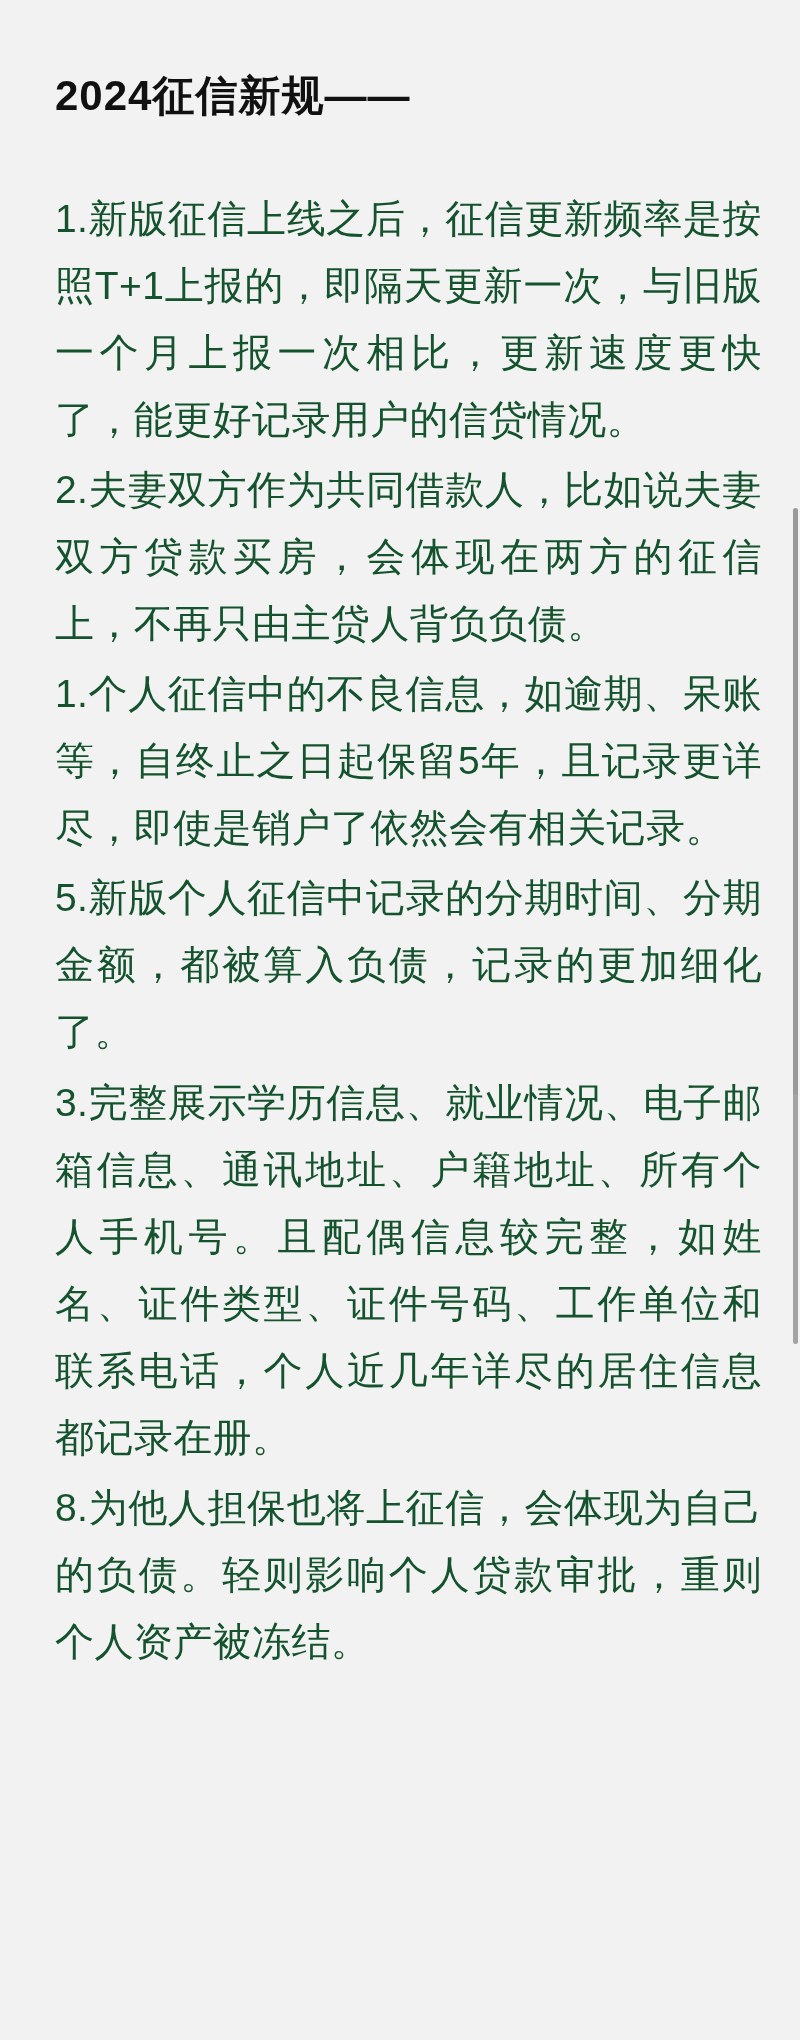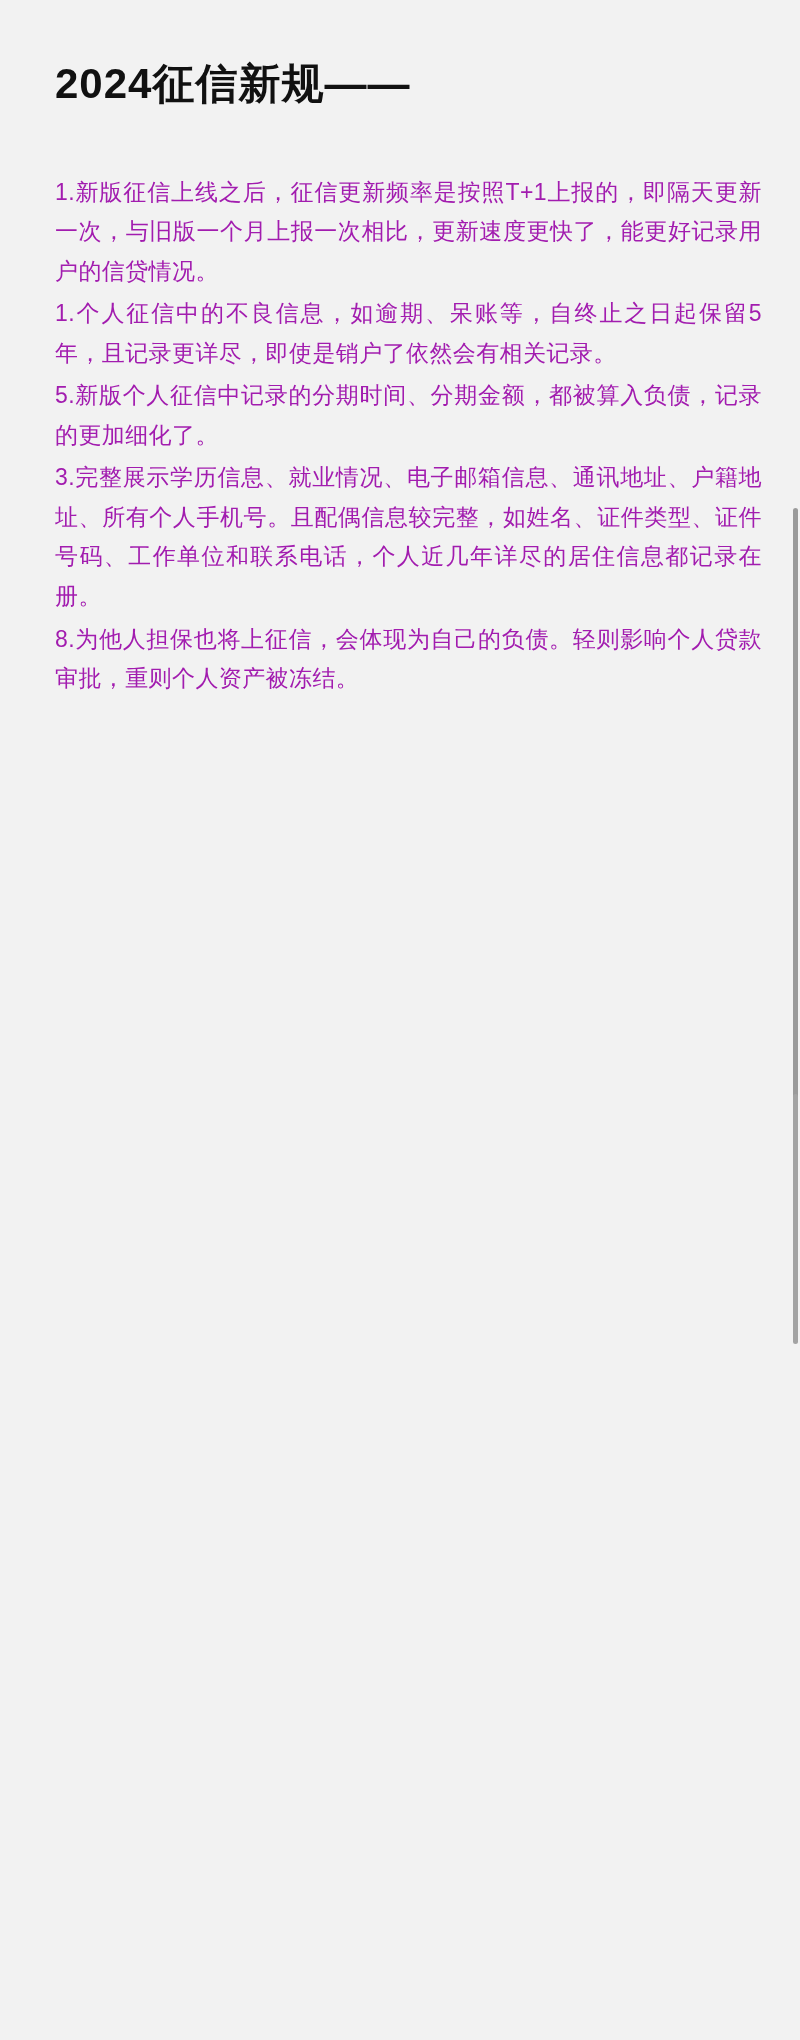--- a/index.html
+++ b/index.html
@@ -21,28 +21,28 @@
     height: 2040px;
     background: #f2f2f2;
     box-sizing: border-box;
     padding: 58px 38px 0 55px;
   }
   .doc-title {
     font-size: 42px;
     font-weight: bold;
     letter-spacing: 1px;
     line-height: 1.25;
-    margin: 0 0 62px 0;
+    margin: 12px 0 62px 0;
     color: #111;
   }
   .body-text {
-    font-size: 23px;
+    font-size: 39px;
     line-height: 1.72;
     letter-spacing: 0.4px;
-    color: #a21caf;
+    color: #14532d;
   }
   .para {
     margin: 0 0 3px 0;
     text-align: justify;
     text-justify: inter-ideograph;
   }
   
   .scrollbar-track {
     position: absolute;
     top: 0;
@@ -67,20 +67,21 @@
   }
 </style>
 </head>
 <body>
 
 <div class="page">
   <h1 class="doc-title">2024征信新规——</h1>
 
   <div class="body-text">
     <p class="para">1.新版征信上线之后，征信更新频率是按照T+1上报的，即隔天更新一次，与旧版一个月上报一次相比，更新速度更快了，能更好记录用户的信贷情况。</p>
+    <p class="para">2.夫妻双方作为共同借款人，比如说夫妻双方贷款买房，会体现在两方的征信上，不再只由主贷人背负负债。</p>
     <p class="para">1.个人征信中的不良信息，如逾期、呆账等，自终止之日起保留5年，且记录更详尽，即使是销户了依然会有相关记录。</p>
     <p class="para">5.新版个人征信中记录的分期时间、分期金额，都被算入负债，记录的更加细化了。</p>
     <p class="para">3.完整展示学历信息、就业情况、电子邮箱信息、通讯地址、户籍地址、所有个人手机号。且配偶信息较完整，如姓名、证件类型、证件号码、工作单位和联系电话，个人近几年详尽的居住信息都记录在册。</p>
     <p class="para">8.为他人担保也将上征信，会体现为自己的负债。轻则影响个人贷款审批，重则个人资产被冻结。</p>
   </div>
 
   <div class="scrollbar-track">
     <div class="scrollbar-thumb"></div>
     <div class="scrollbar-thumb second"></div>
   </div>

